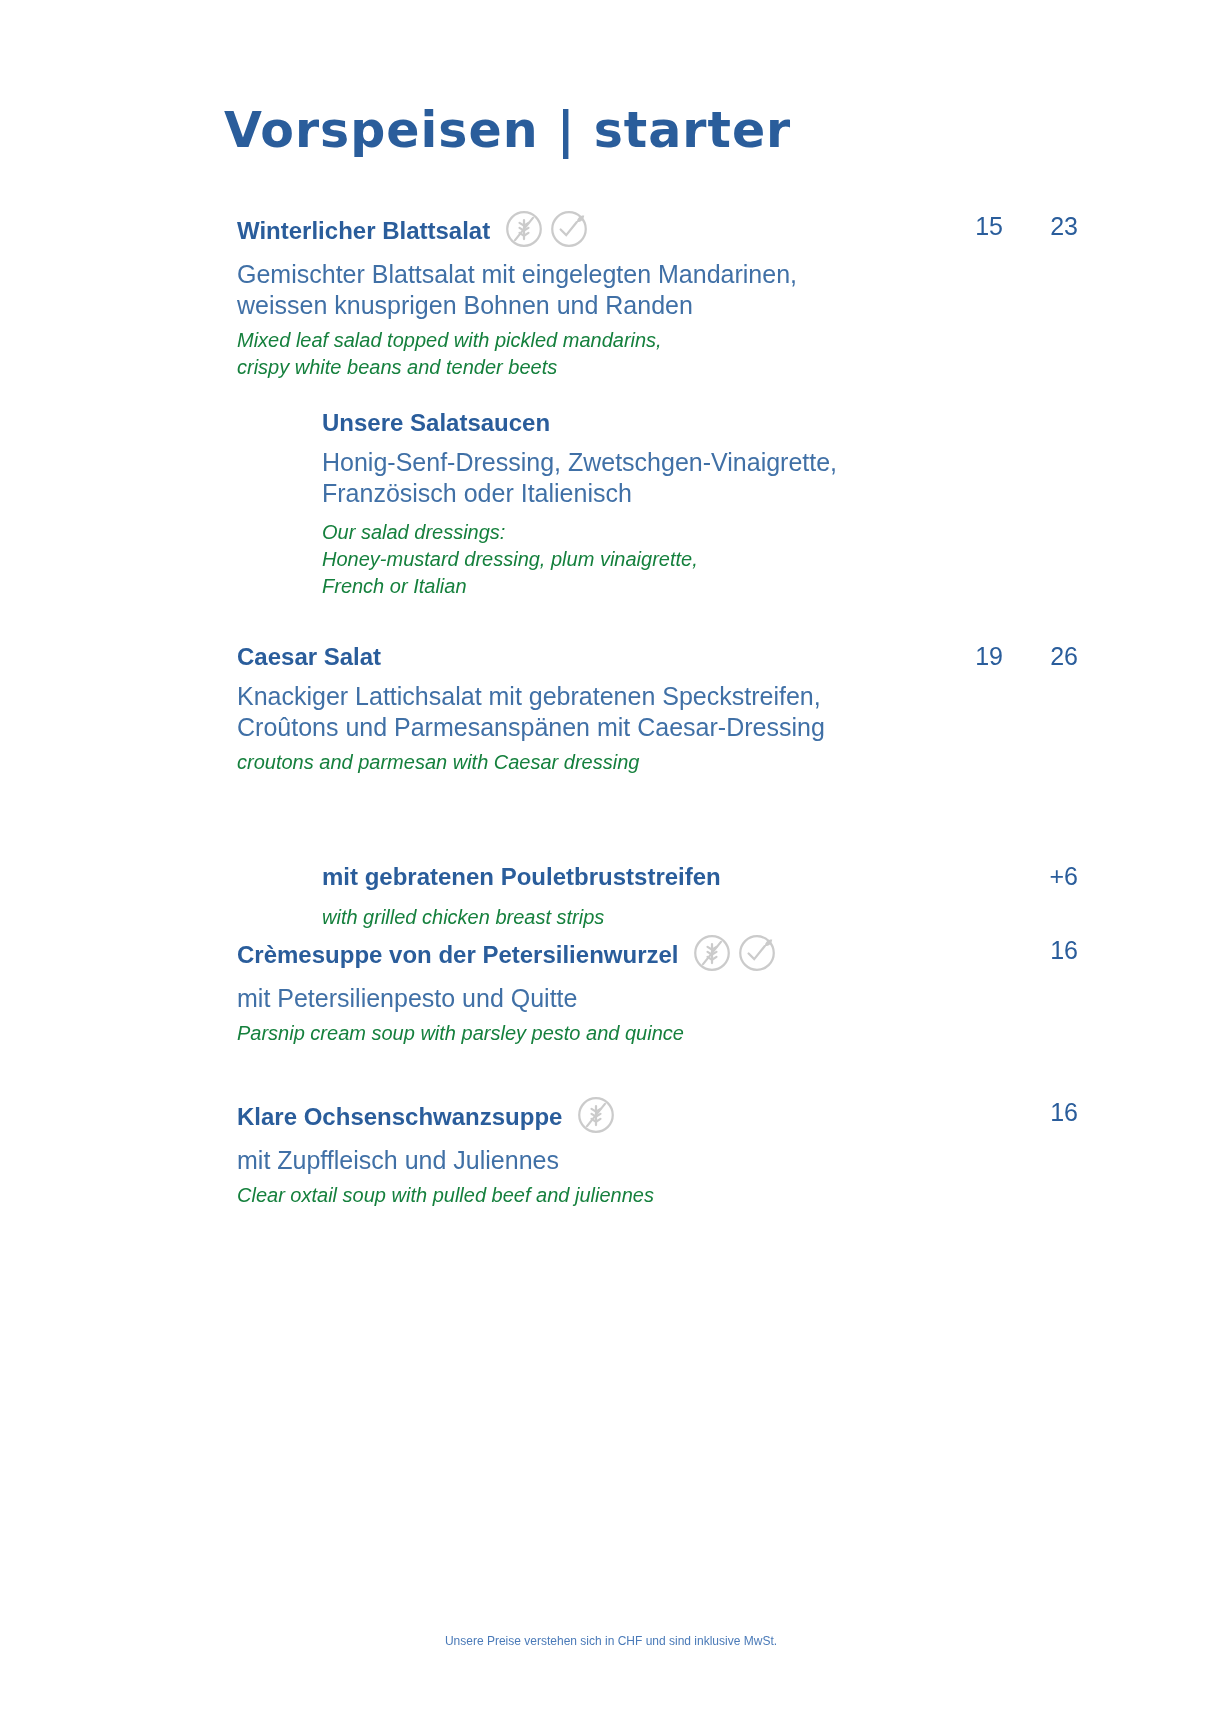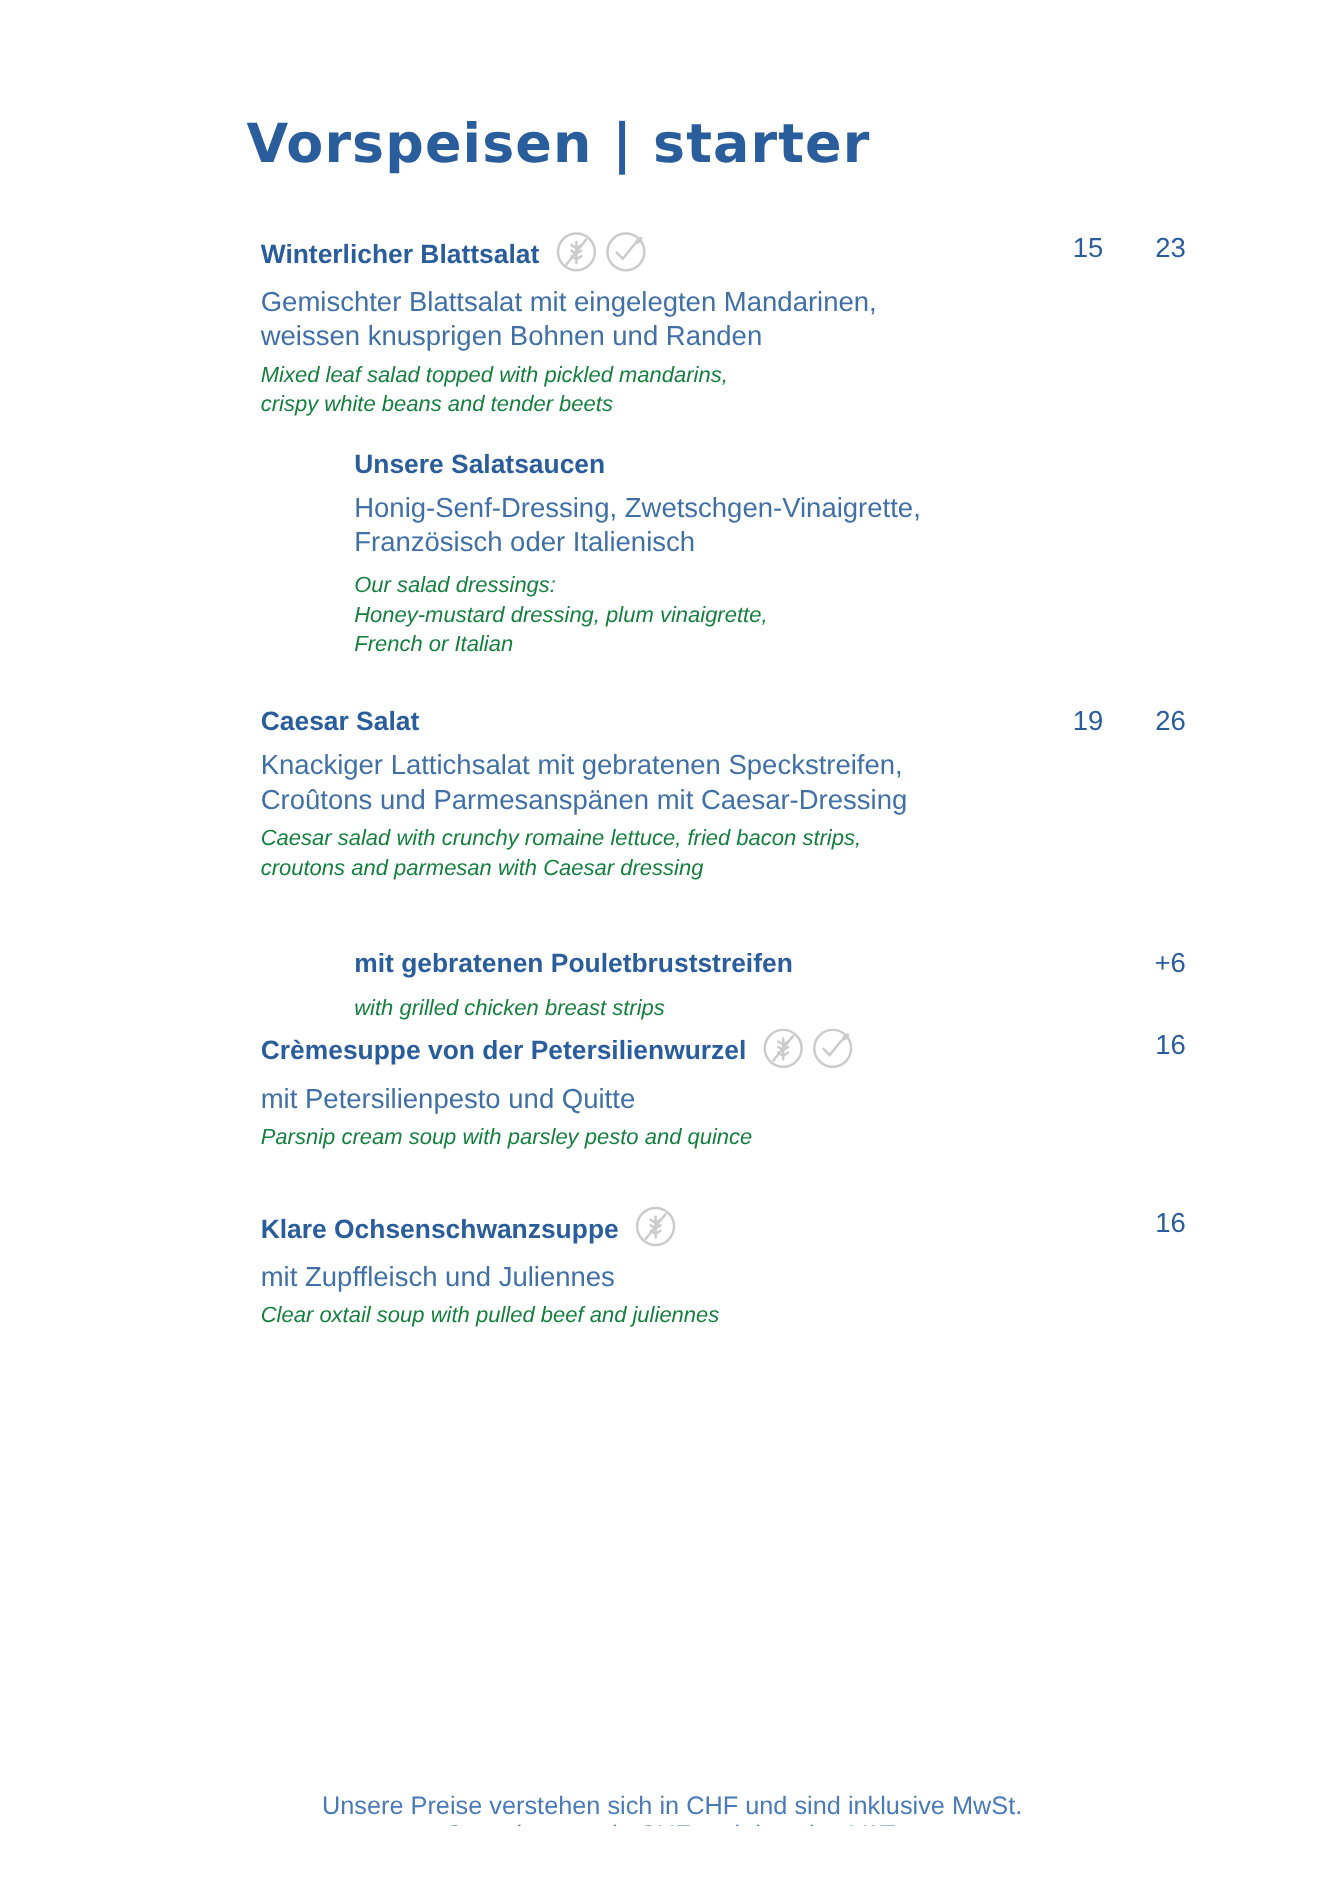--- a/index.html
+++ b/index.html
@@ -15,21 +15,21 @@
   .icons svg{margin-left:7px;}
   .de{margin-top:7px;font-size:25px;color:#4070a6;line-height:31px;font-weight:400;}
   .en{margin-top:6px;font-size:20px;font-style:italic;color:#15803d;line-height:27px;
       font-family:"Liberation Sans",sans-serif;}
   .sub .en{margin-top:10px;}
   .price{position:absolute;top:2px;width:80px;text-align:right;font-size:25px;
          font-weight:400;color:#2a5d9b;}
   .p1{right:219px;}
   .p2{right:144px;}
   .footer{position:absolute;top:1628px;left:0;width:1222px;text-align:center;
-          font-size:23px;color:#4a7ab8;line-height:26px;}
+          font-size:12px;color:#4a7ab8;line-height:26px;}
 </style>
 </head>
 <body>
 
 <div class="page">
 
   <div class="menu-title">Vorspeisen | starter</div>
 
   <div class="item" style="top:210px">
     <div class="content">
@@ -77,21 +77,20 @@
   </div>
 
   <div class="item" style="top:640px">
     <div class="content">
       <span class="name">Caesar Salat</span>
       <div class="de">
         <div>Knackiger Lattichsalat mit gebratenen Speckstreifen,</div>
         <div>Croûtons und Parmesanspänen mit Caesar-Dressing</div>
       </div>
       <div class="en">
-        <div>Caesar salad with crunchy romaine lettuce, fried bacon strips,</div>
         <div>croutons and parmesan with Caesar dressing</div>
       </div>
     </div>
     <span class="price p1">19</span>
     <span class="price p2">26</span>
   </div>
 
   <div class="item" style="top:860px">
     <div class="content sub">
       <span class="name">mit gebratenen Pouletbruststreifen</span>

